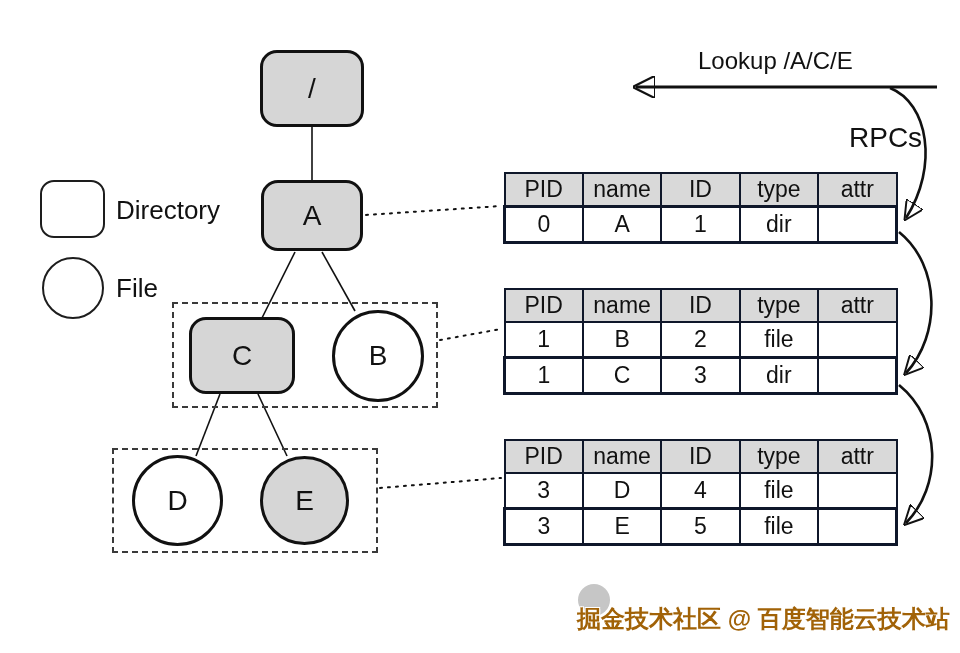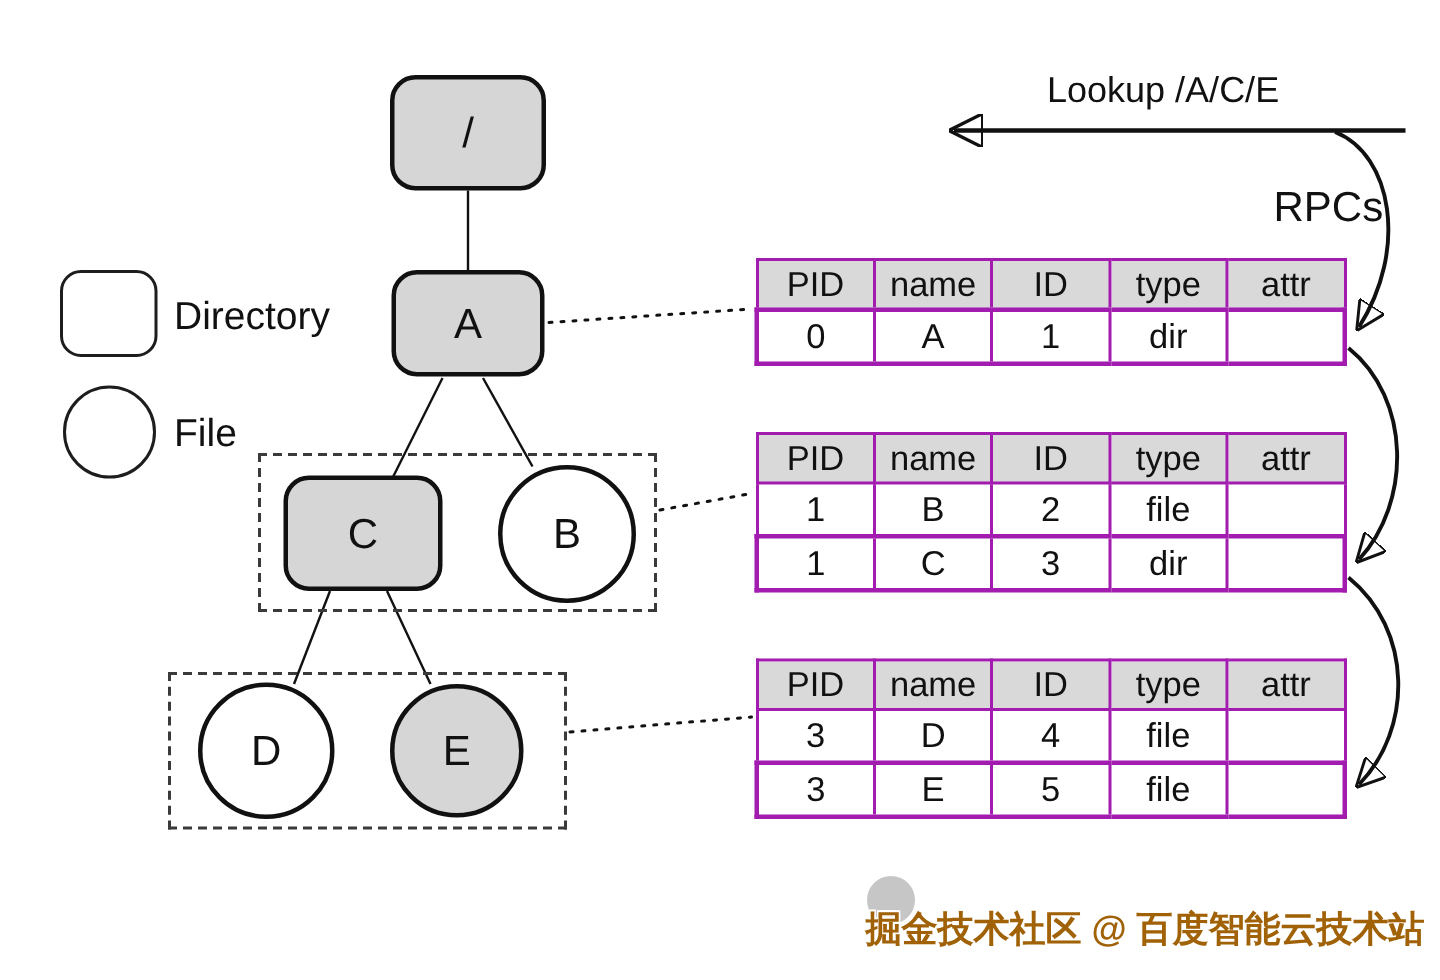--- a/index.html
+++ b/index.html
@@ -68,21 +68,21 @@
 
   
   .meta-table {
     position: absolute;
     border-collapse: collapse;
     table-layout: fixed;
     width: 395px;
     font-size: 23px;
   }
   .meta-table th, .meta-table td {
-    border: 2px solid #a21caf;
+    border: 2px solid #0f172a;
     text-align: center;
     vertical-align: middle;
     padding: 0;
     overflow: hidden;
   }
   .meta-table th {
     background: var(--header-fill, #d9d9d9);
     font-weight: 400;
     height: 31px;
   }

